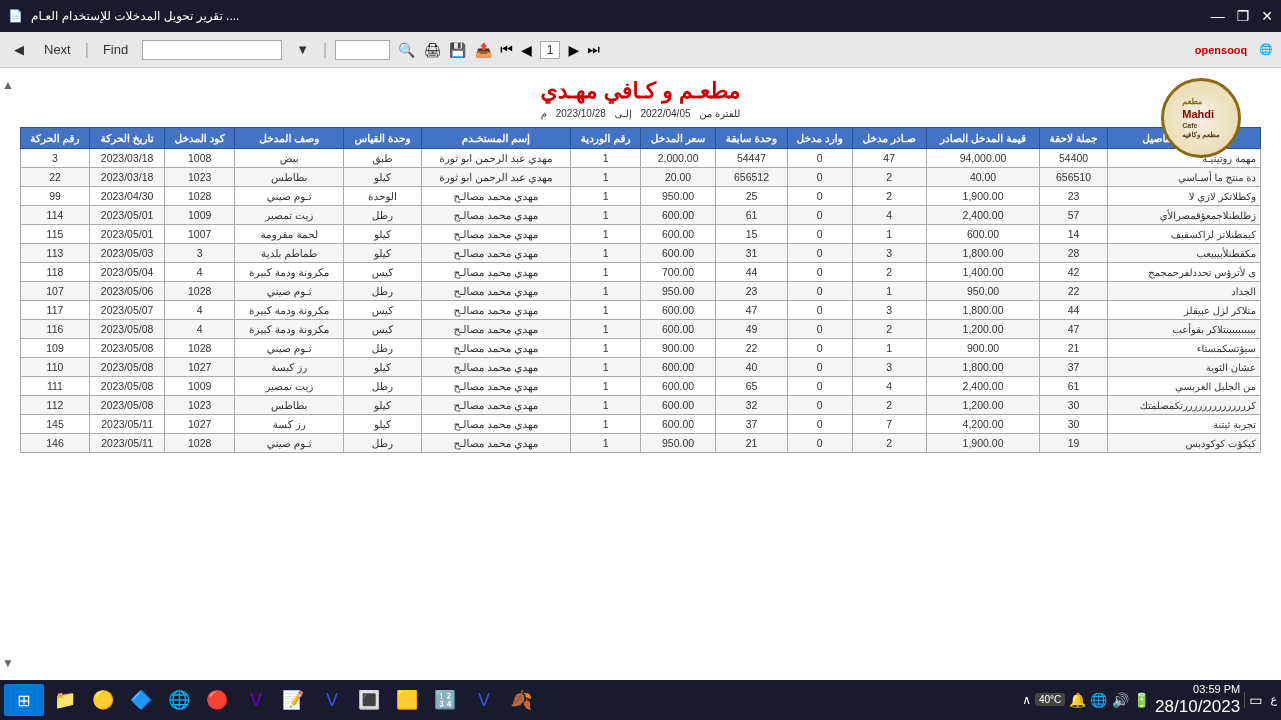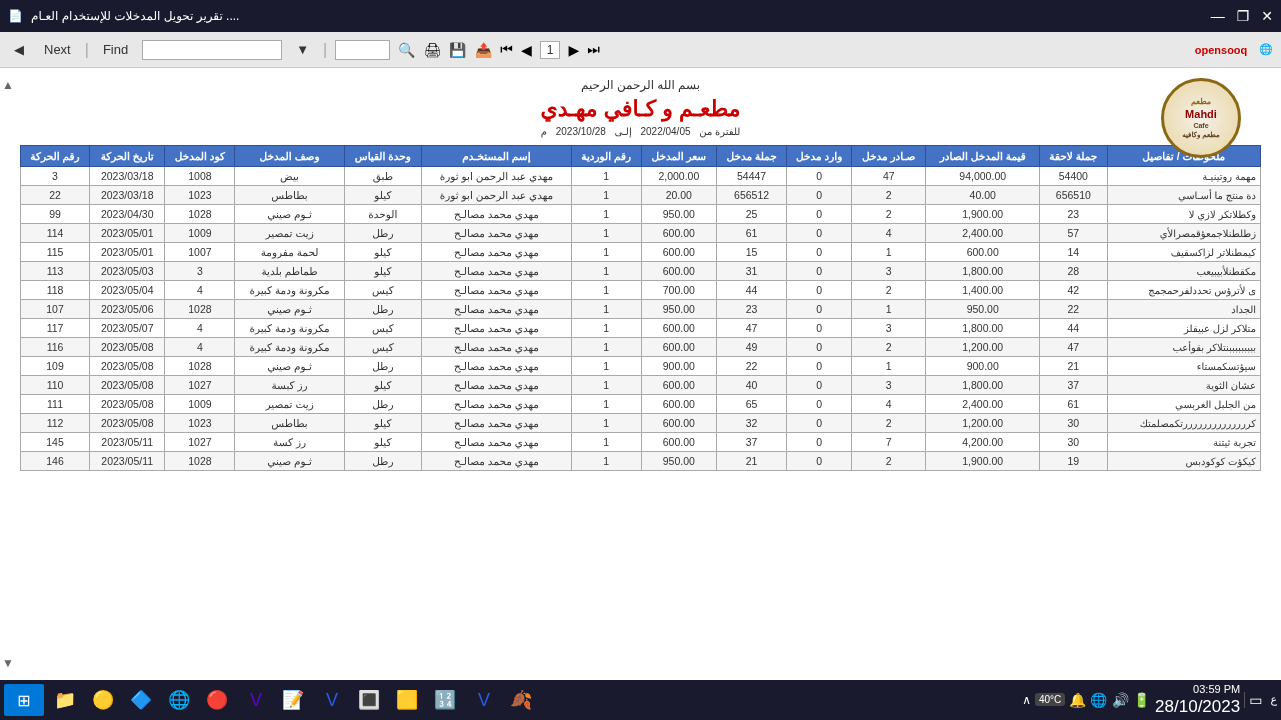--- a/index.html
+++ b/index.html
@@ -96,21 +96,21 @@
       align-items: center;
       justify-content: center;
       font-size: 9px;
       font-weight: bold;
       color: #5a3e1b;
       text-align: center;
       line-height: 1.3;
       overflow: hidden;
       position: relative;
     }
-    .logo-inner { text-align: center; }
+    .logo-inner { text-align: left; }
 
     
     .report-table {
       width: 100%;
       border-collapse: collapse;
       direction: rtl;
       font-size: 11px;
       margin-top: 4px;
     }
     .report-table th {
@@ -202,42 +202,41 @@
         <div class="logo-inner">
           <div style="font-size:8px; color:#8B6914;">مطعم</div>
           <div style="font-size:11px; font-weight:bold; color:#8B0000;">Mahdi</div>
           <div style="font-size:7px; color:#5a3e1b;">Cafe</div>
           <div style="font-size:7px; color:#5a3e1b;">مطعم وكافيه</div>
         </div>
       </div>
     </div>
 
     <div class="report-header">
-      <div class="bismillah">بسم الله الرحمن الرحيم</div>
       <div class="restaurant-name">مطعـم و كـافي مهـدي</div>
       <div class="date-range">
         <span>للفترة من</span>
         <span style="margin:0 6px;">2022/04/05</span>
         <span>إلـى</span>
         <span style="margin:0 6px;">2023/10/28</span>
         <span>م</span>
       </div>
     </div>
   </div>
 
 
   <table class="report-table">
     <thead>
       <tr>
         <th id="th0">ملحوظات / تفاصيل</th>
         <th id="th1">جملة لاحقة</th>
         <th id="th2">قيمة المدخل الصادر</th>
         <th id="th3">صـادر مدخل</th>
         <th id="th4">وارد مدخل</th>
-        <th id="th5">جملة مدخل</th>
+        <th id="th5">وحدة سابقة</th>
         <th id="th6">سعر المدخل</th>
         <th id="th7">رقم الوردية</th>
         <th id="th8">إسم المستخـدم</th>
         <th id="th9">وحدة القياس</th>
         <th id="th10">وصف المدخل</th>
         <th id="th11">كود المدخل</th>
         <th id="th12">تاريخ الحركة</th>
         <th id="th13">رقم الحركة</th>
       </tr>
     </thead>

